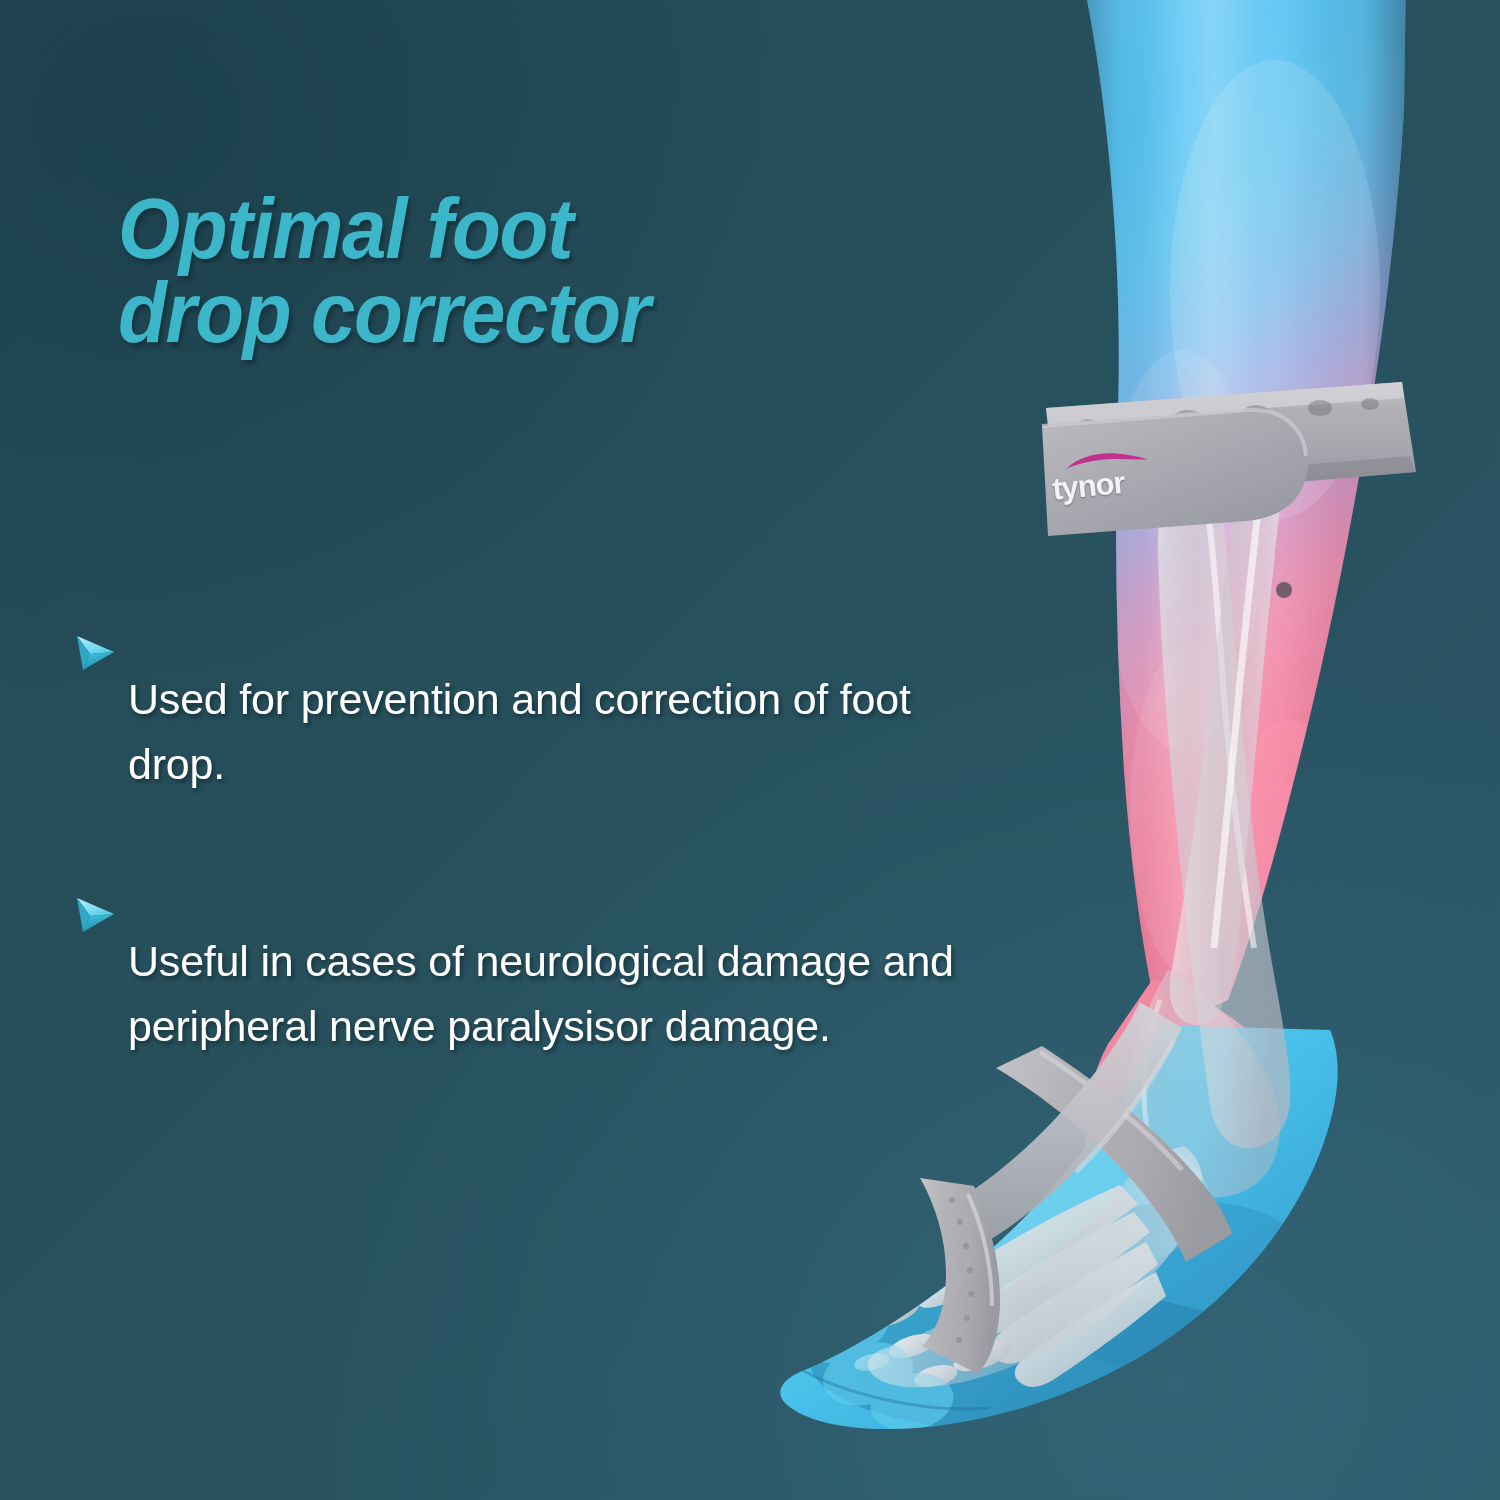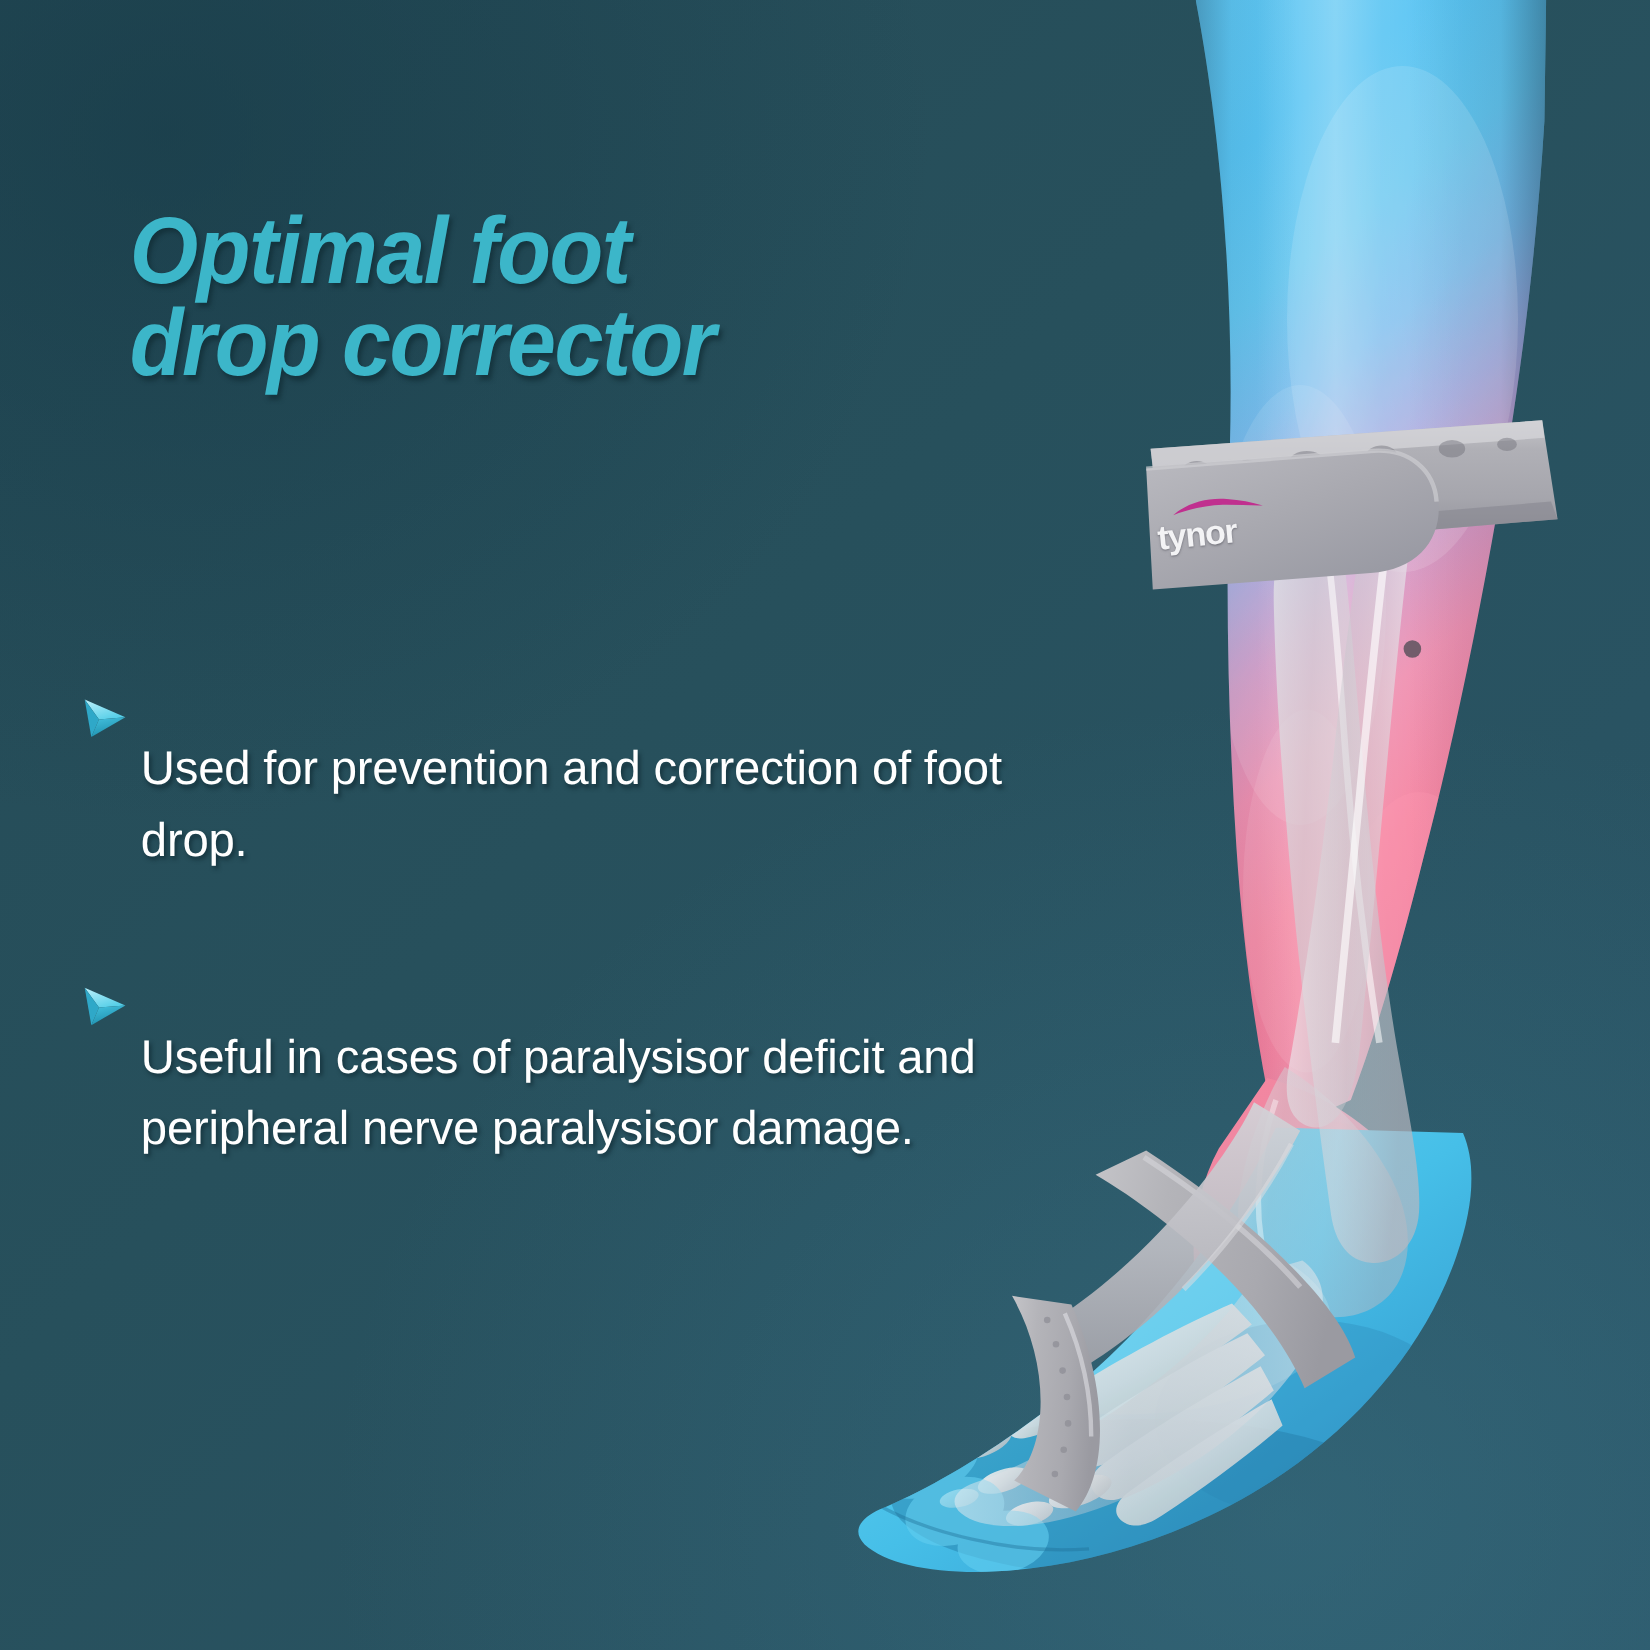--- a/index.html
+++ b/index.html
@@ -399,19 +399,19 @@
       </div>
 
       <div class="bullet">
         <span class="bullet-marker">
           <svg width="44" height="42" viewBox="0 0 44 42">
             <path d="M3,4 L40,20 L16,22 Z" fill="url(#arrTop)"></path>
             <path d="M3,4 L16,22 L9,38 Z" fill="#2fa8c8"></path>
             <path d="M9,38 L16,22 L40,20 Z" fill="url(#arrBot)"></path>
           </svg>
         </span>
-        <span class="bullet-text">Useful in cases of paralysisor deficit and peripheral nerve paralysisor damage.</span>
+        <span class="bullet-text">Useful in cases of neurological damage and peripheral nerve paralysisor damage.</span>
       </div>
 
     </div>
   </div>
 
 </div>
 
 </body></html>

